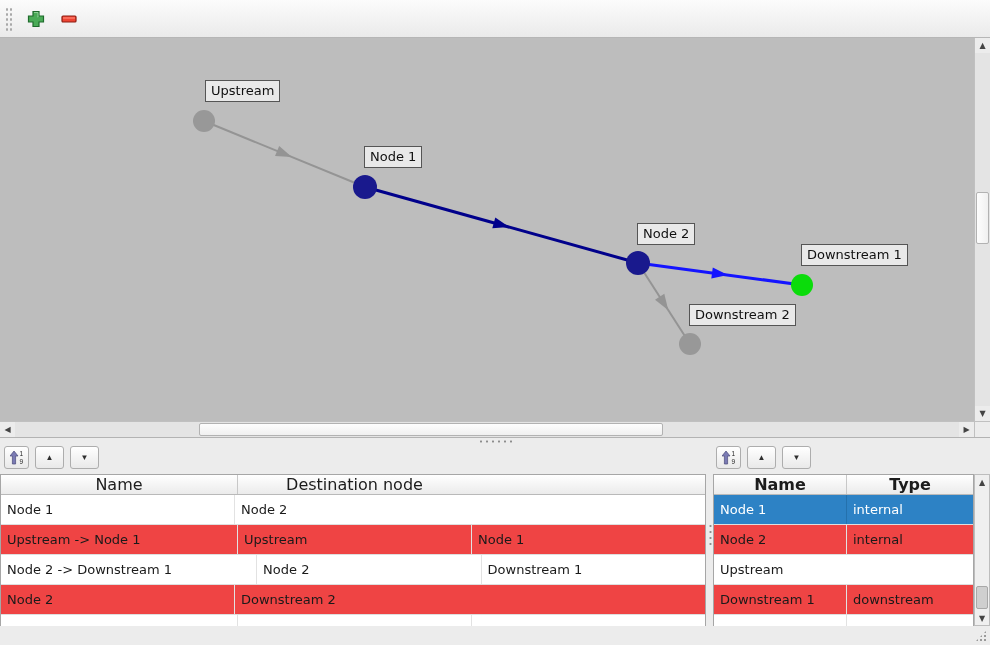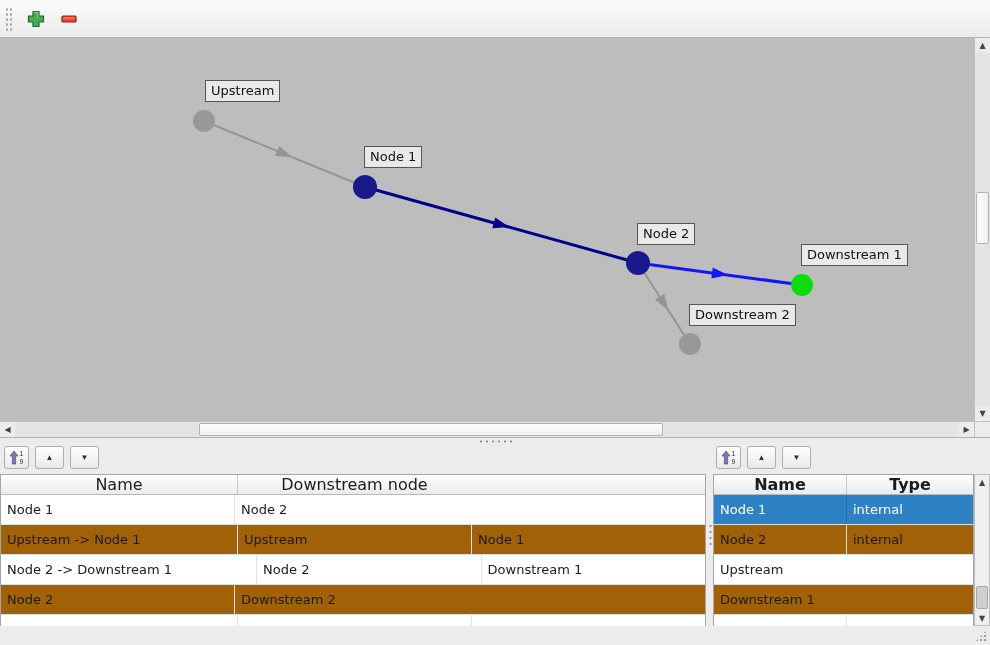--- a/index.html
+++ b/index.html
@@ -48,21 +48,21 @@
   .btn{height:23px;background:linear-gradient(#ffffff,#e9e9e9);border:1px solid #adadad;border-radius:3px;
     display:flex;align-items:center;justify-content:center;padding:0}
   .btn-sort{width:25px}
   .btn-move{width:29px;font-size:8px;color:#2e2e2e}
 
   .table{position:absolute;top:474px;background:#fff;border:1px solid #a6a6a6}
   .thead{display:flex;height:20px;background:linear-gradient(#ffffff,#ebebeb);border-bottom:1px solid #b9b9b9}
   .th{display:flex;align-items:center;justify-content:center;border-right:1px solid #c8c8c8;font-size:16px;color:#1c1c1c}
   .th:last-child{border-right:none}
   .tr{display:flex;height:30px;border-bottom:1px solid #dedede;background:#fff}
-  .tr.alt{background:#a16207}
+  .tr.alt{background:#ef4444}
   .td{display:flex;align-items:center;padding-left:6px;border-right:1px solid #e2e2e2;
     overflow:hidden;white-space:nowrap}
   .td:last-child{border-right:none}
   .tr.selected{color:#fff}
   .tr.partial{height:11px;border-bottom:none;background:#fff}
   .bold-head .th{font-weight:bold}
 
   .tbl-vscroll{position:absolute;left:974px;top:474px;width:16px;height:152px;background:#efefef;border:1px solid #bdbdbd}
   .tbl-vscroll .sb-arrow{width:14px;height:14px;left:0;background:#efefef}
   .tbl-thumb{position:absolute;left:1px;width:12px;background:#cfcfcf;border:1px solid #a8a8a8;border-radius:2px}
@@ -162,21 +162,21 @@
         <span>▲</span>
       </button>
     <button class="btn btn-move">
         <span>▼</span>
       </button>
   </div>
 
   <div class="table" style="left:0;width:706px;height:152px">
     <div class="thead">
       <div class="th" style="width:237px">Name</div>
-      <div class="th" style="width:233px">Downstream node</div>
+      <div class="th" style="width:233px">Destination node</div>
     </div>
     <div class="tr">
       <div class="td" style="width:234px">Node 1</div>
       <div class="td" style="width:233px">Node 2</div>
     </div>
     <div class="tr alt">
       <div class="td" style="width:237px">Upstream -&gt; Node 1</div>
       <div class="td" style="width:234px">Upstream</div>
       <div class="td" style="width:233px">Node 1</div>
     </div>
@@ -209,20 +209,21 @@
     </div>
     <div class="tr alt">
       <div class="td" style="width:133px">Node 2</div>
       <div class="td" style="width:126px">internal</div>
     </div>
     <div class="tr">
       <div class="td" style="width:133px">Upstream</div>
     </div>
     <div class="tr alt">
       <div class="td" style="width:133px">Downstream 1</div>
+      <div class="td" style="width:126px">downstream</div>
     </div>
     <div class="tr partial">
       <div class="td" style="width:133px"></div>
       <div class="td" style="width:126px"></div>
     </div>
   </div>
 
   <div class="tbl-vscroll">
     <div class="sb-arrow" style="top:0">▲</div>
     <div class="tbl-thumb" style="top:111px;height:23px"></div>

